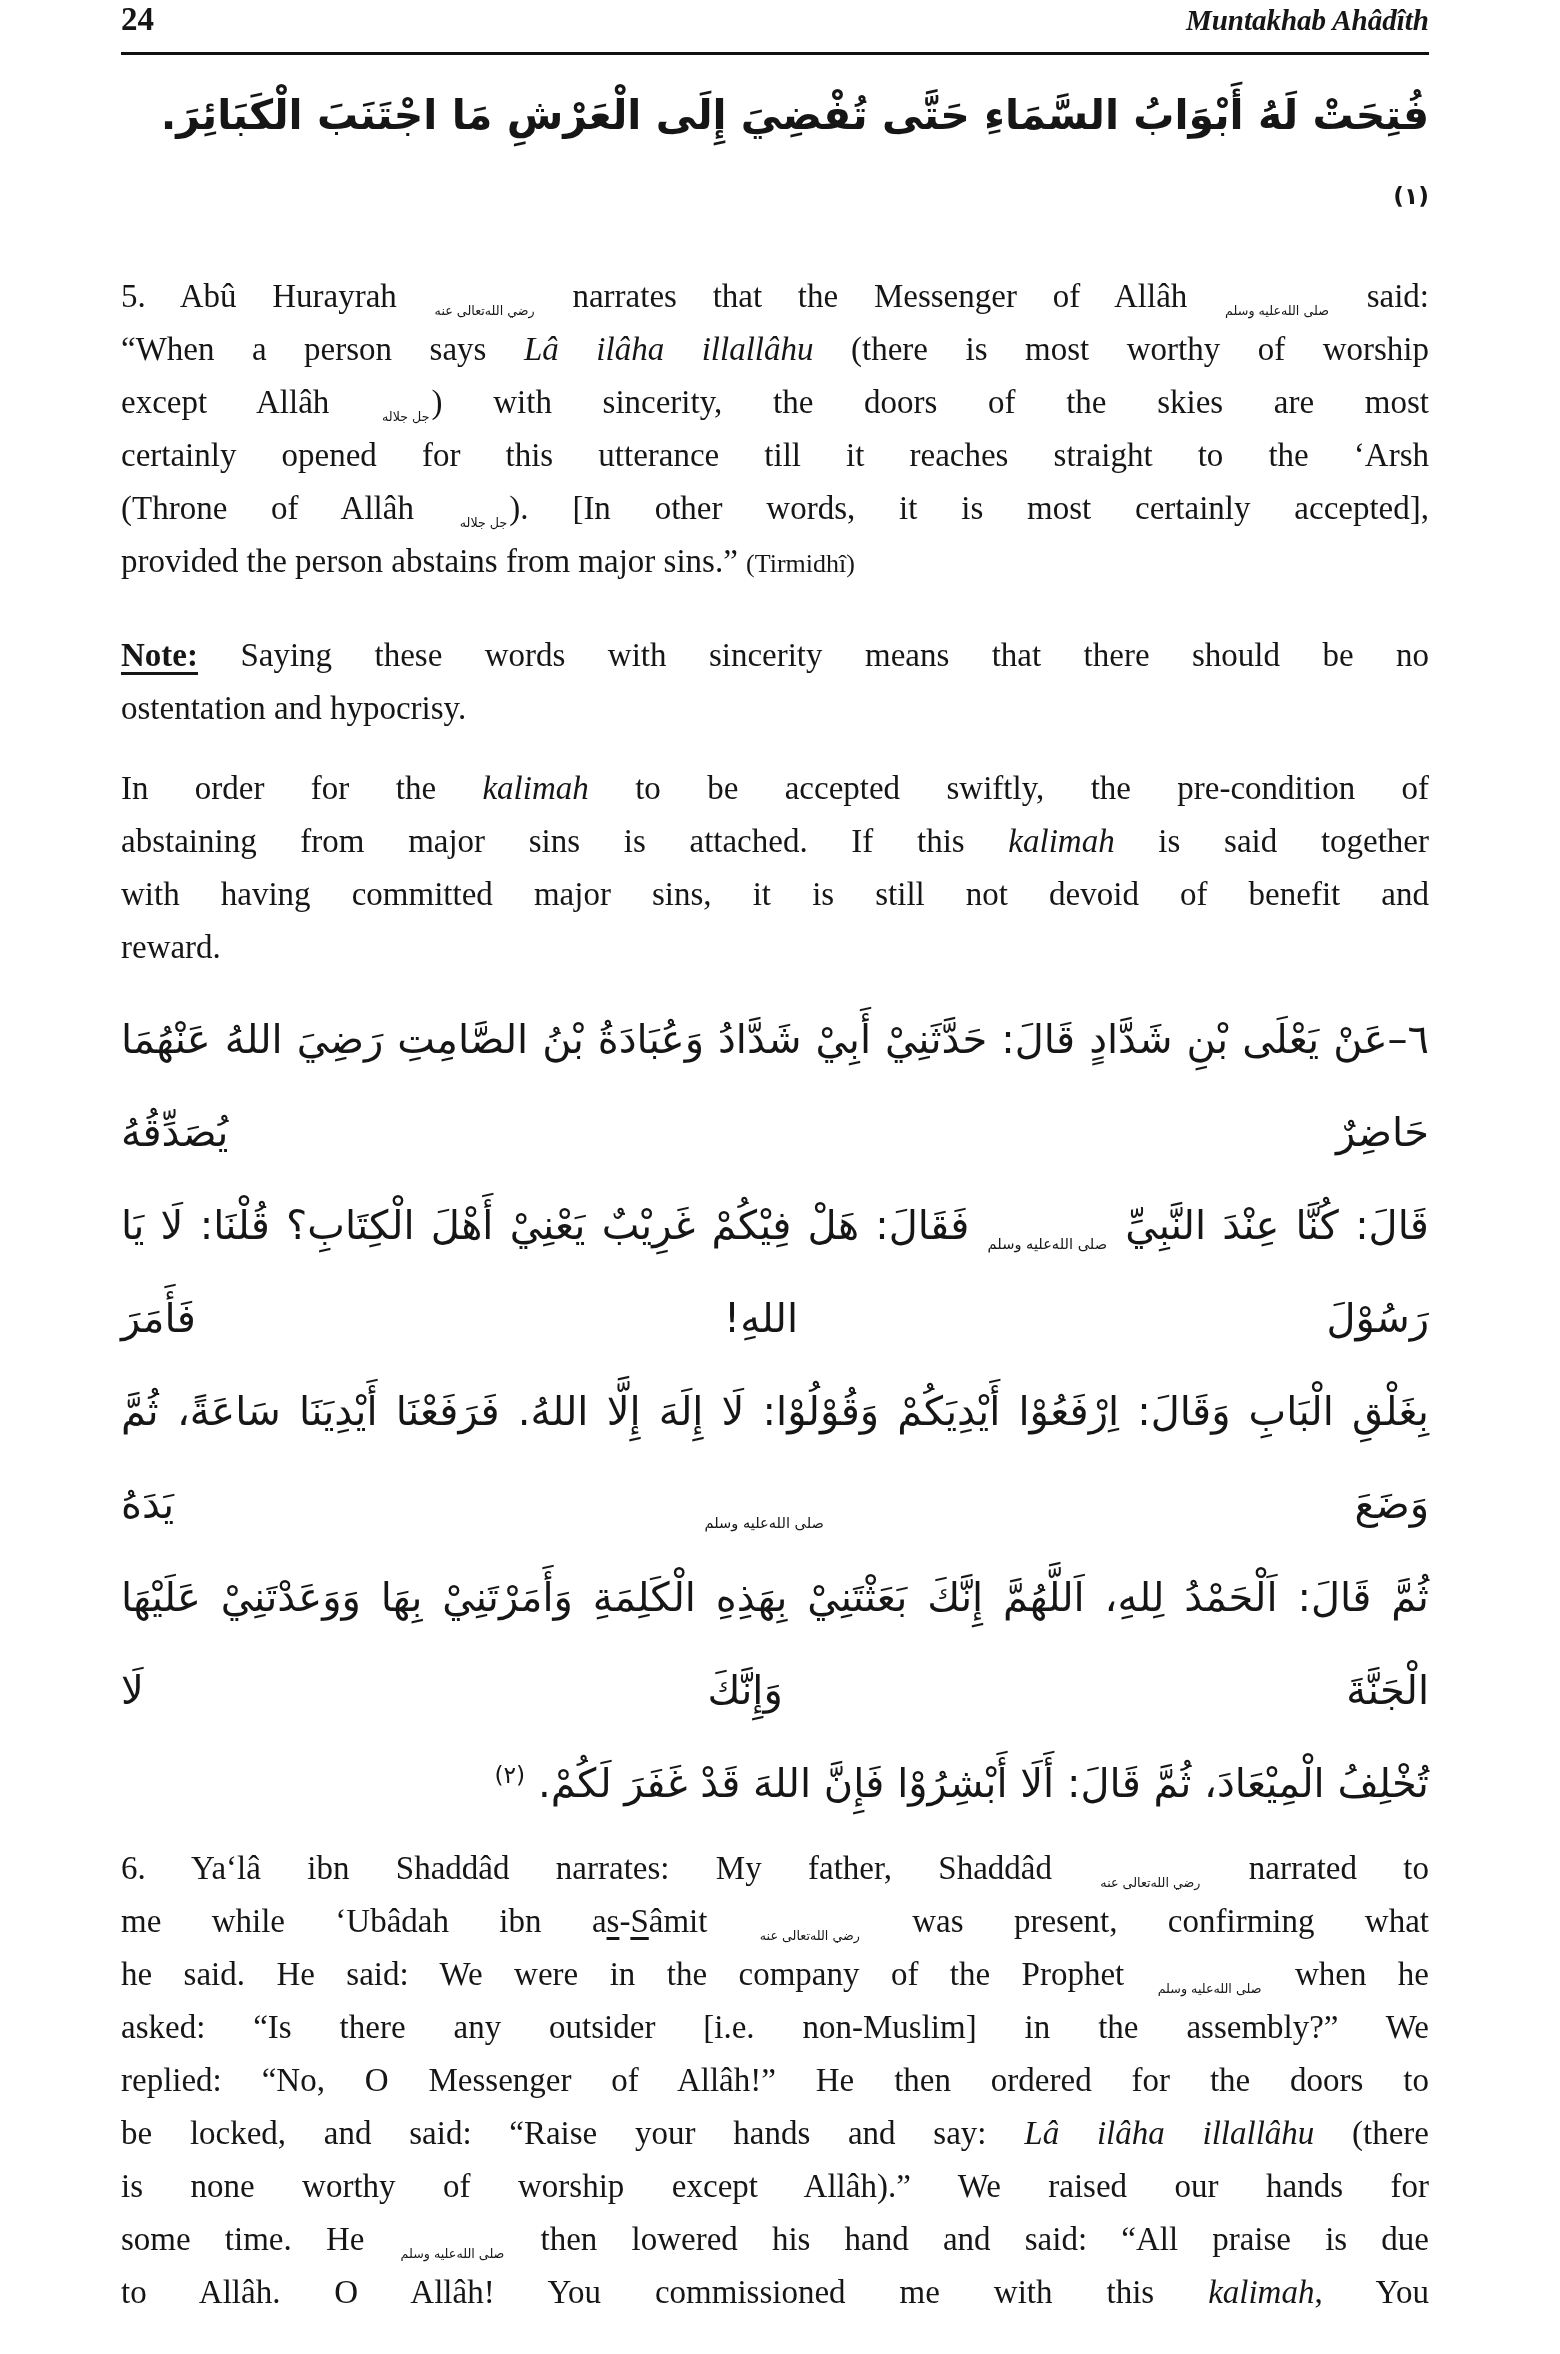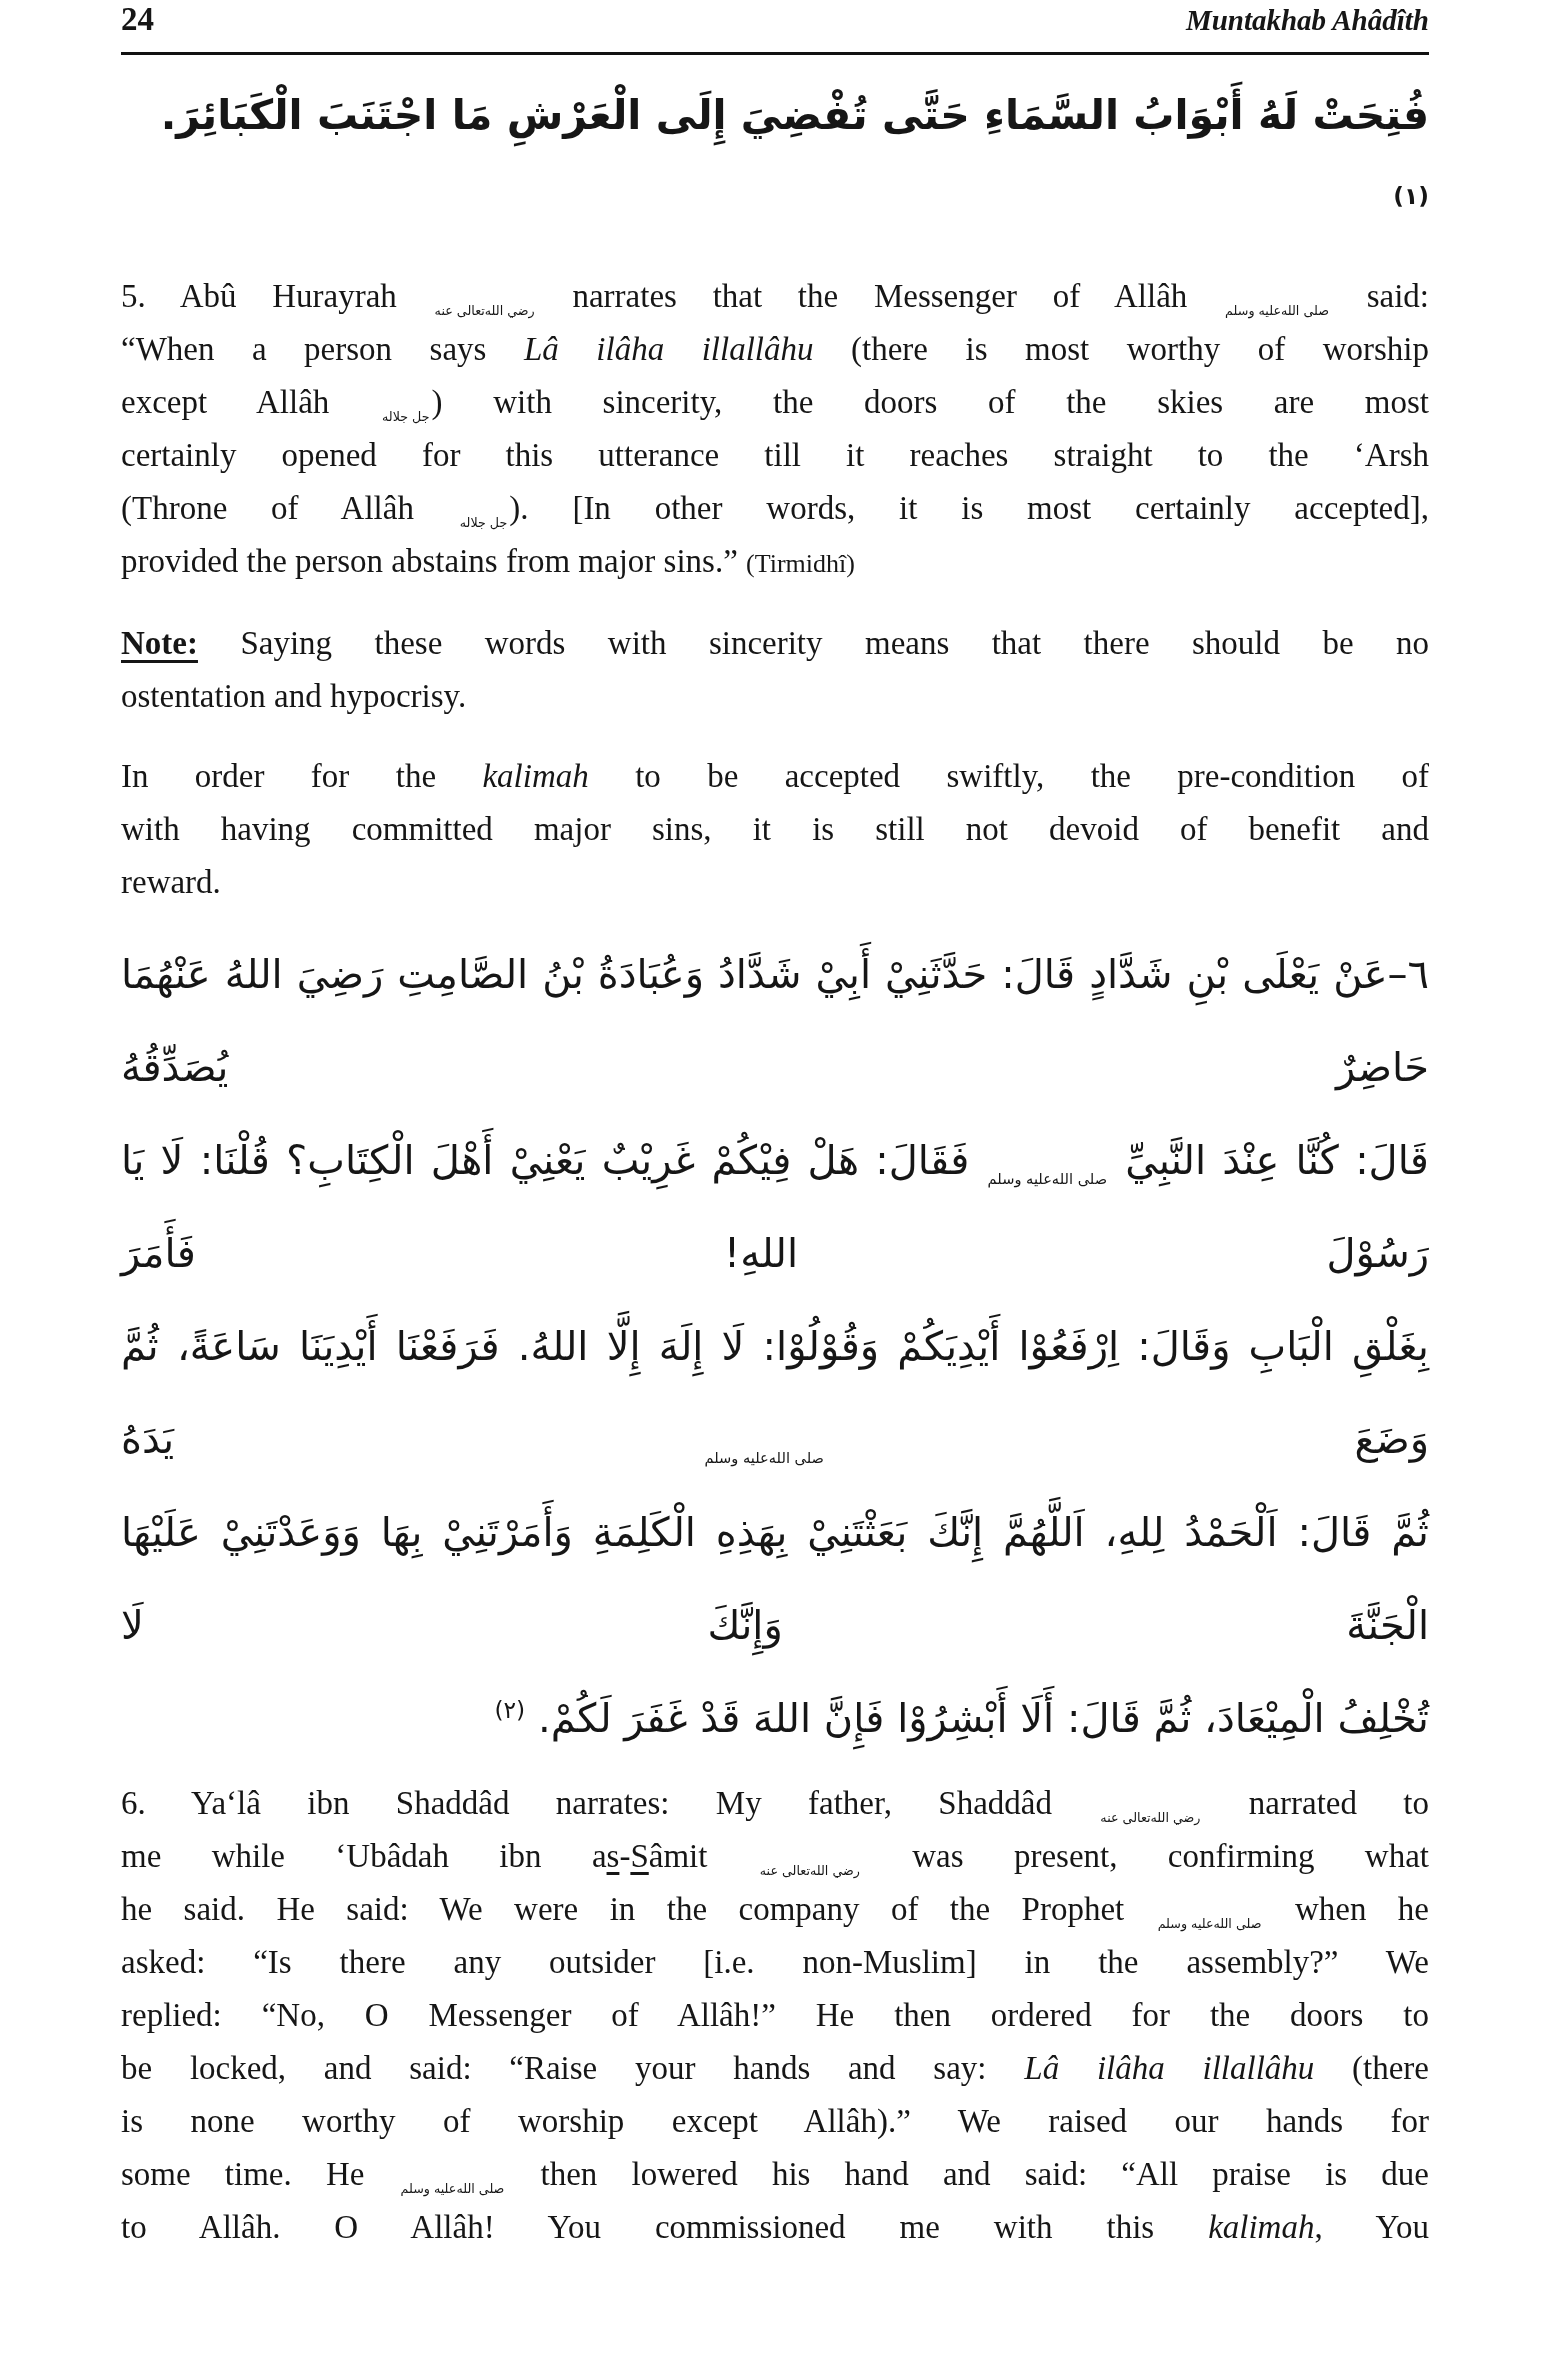--- a/index.html
+++ b/index.html
@@ -26,21 +26,21 @@
 
   
   .line { white-space:normal; }
   .al-j { text-align:justify; text-align-last:justify; }
   .al-l { text-align:left; text-align-last:left; }
   .al-r { text-align:right; text-align-last:right; }
 
   
   .en .line { font-size:33px; line-height:53px; }
   .para5 { margin-top:19.5px; }
-  .note  { margin-top:27px; }
+  .note  { margin-top:39px; }
   .kal   { margin-top:27px; }
   .para6 { margin-top:11.7px; }
 
   
   .ar { direction:rtl; font-family:"DejaVu Sans", sans-serif; }
   .ar-intro { margin-top:15.6px;font-weight:bold; }
   .ar-intro .line { font-size:41px; line-height:90px; }
   .ar-hadith { margin-top:19.5px; }
   .ar-hadith .line { font-size:40px; line-height:93px; }
 
@@ -95,20 +95,21 @@
       <div class="line al-l"><span class="seg">provided the person abstains from major sins.” </span><span class="seg s-sm">(Tirmidhî)</span></div>
     </div>
 
   <div class="en note">
       <div class="line al-j"><span class="seg s-bu">Note:</span><span class="seg"> Saying these words with sincerity means that there should be no</span></div>
       <div class="line al-l"><span class="seg">ostentation and hypocrisy.</span></div>
     </div>
 
   <div class="en kal">
       <div class="line al-j"><span class="seg">In order for the </span><span class="seg s-i">kalimah</span><span class="seg"> to be accepted swiftly, the pre-condition of</span></div>
+      <div class="line al-j"><span class="seg">abstaining from major sins is attached. If this </span><span class="seg s-i">kalimah</span><span class="seg"> is said together</span></div>
       <div class="line al-j"><span class="seg">with having committed major sins, it is still not devoid of benefit and</span></div>
       <div class="line al-l"><span class="seg">reward.</span></div>
     </div>
 
   <div class="ar ar-hadith">
       <div class="line al-j"><span class="seg">٦–عَنْ يَعْلَى بْنِ شَدَّادٍ قَالَ: حَدَّثَنِيْ أَبِيْ شَدَّادُ وَعُبَادَةُ بْنُ الصَّامِتِ رَضِيَ اللهُ عَنْهُمَا حَاضِرٌ يُصَدِّقُهُ</span></div>
       <div class="line al-j"><span class="seg">قَالَ: كُنَّا عِنْدَ النَّبِيِّ </span><span class="hon">
           <span class="hon-row">صلى الله</span>
           <span class="hon-row">عليه وسلم</span>
         </span><span class="seg"> فَقَالَ: هَلْ فِيْكُمْ غَرِيْبٌ يَعْنِيْ أَهْلَ الْكِتَابِ؟ قُلْنَا: لَا يَا رَسُوْلَ اللهِ! فَأَمَرَ</span></div>

